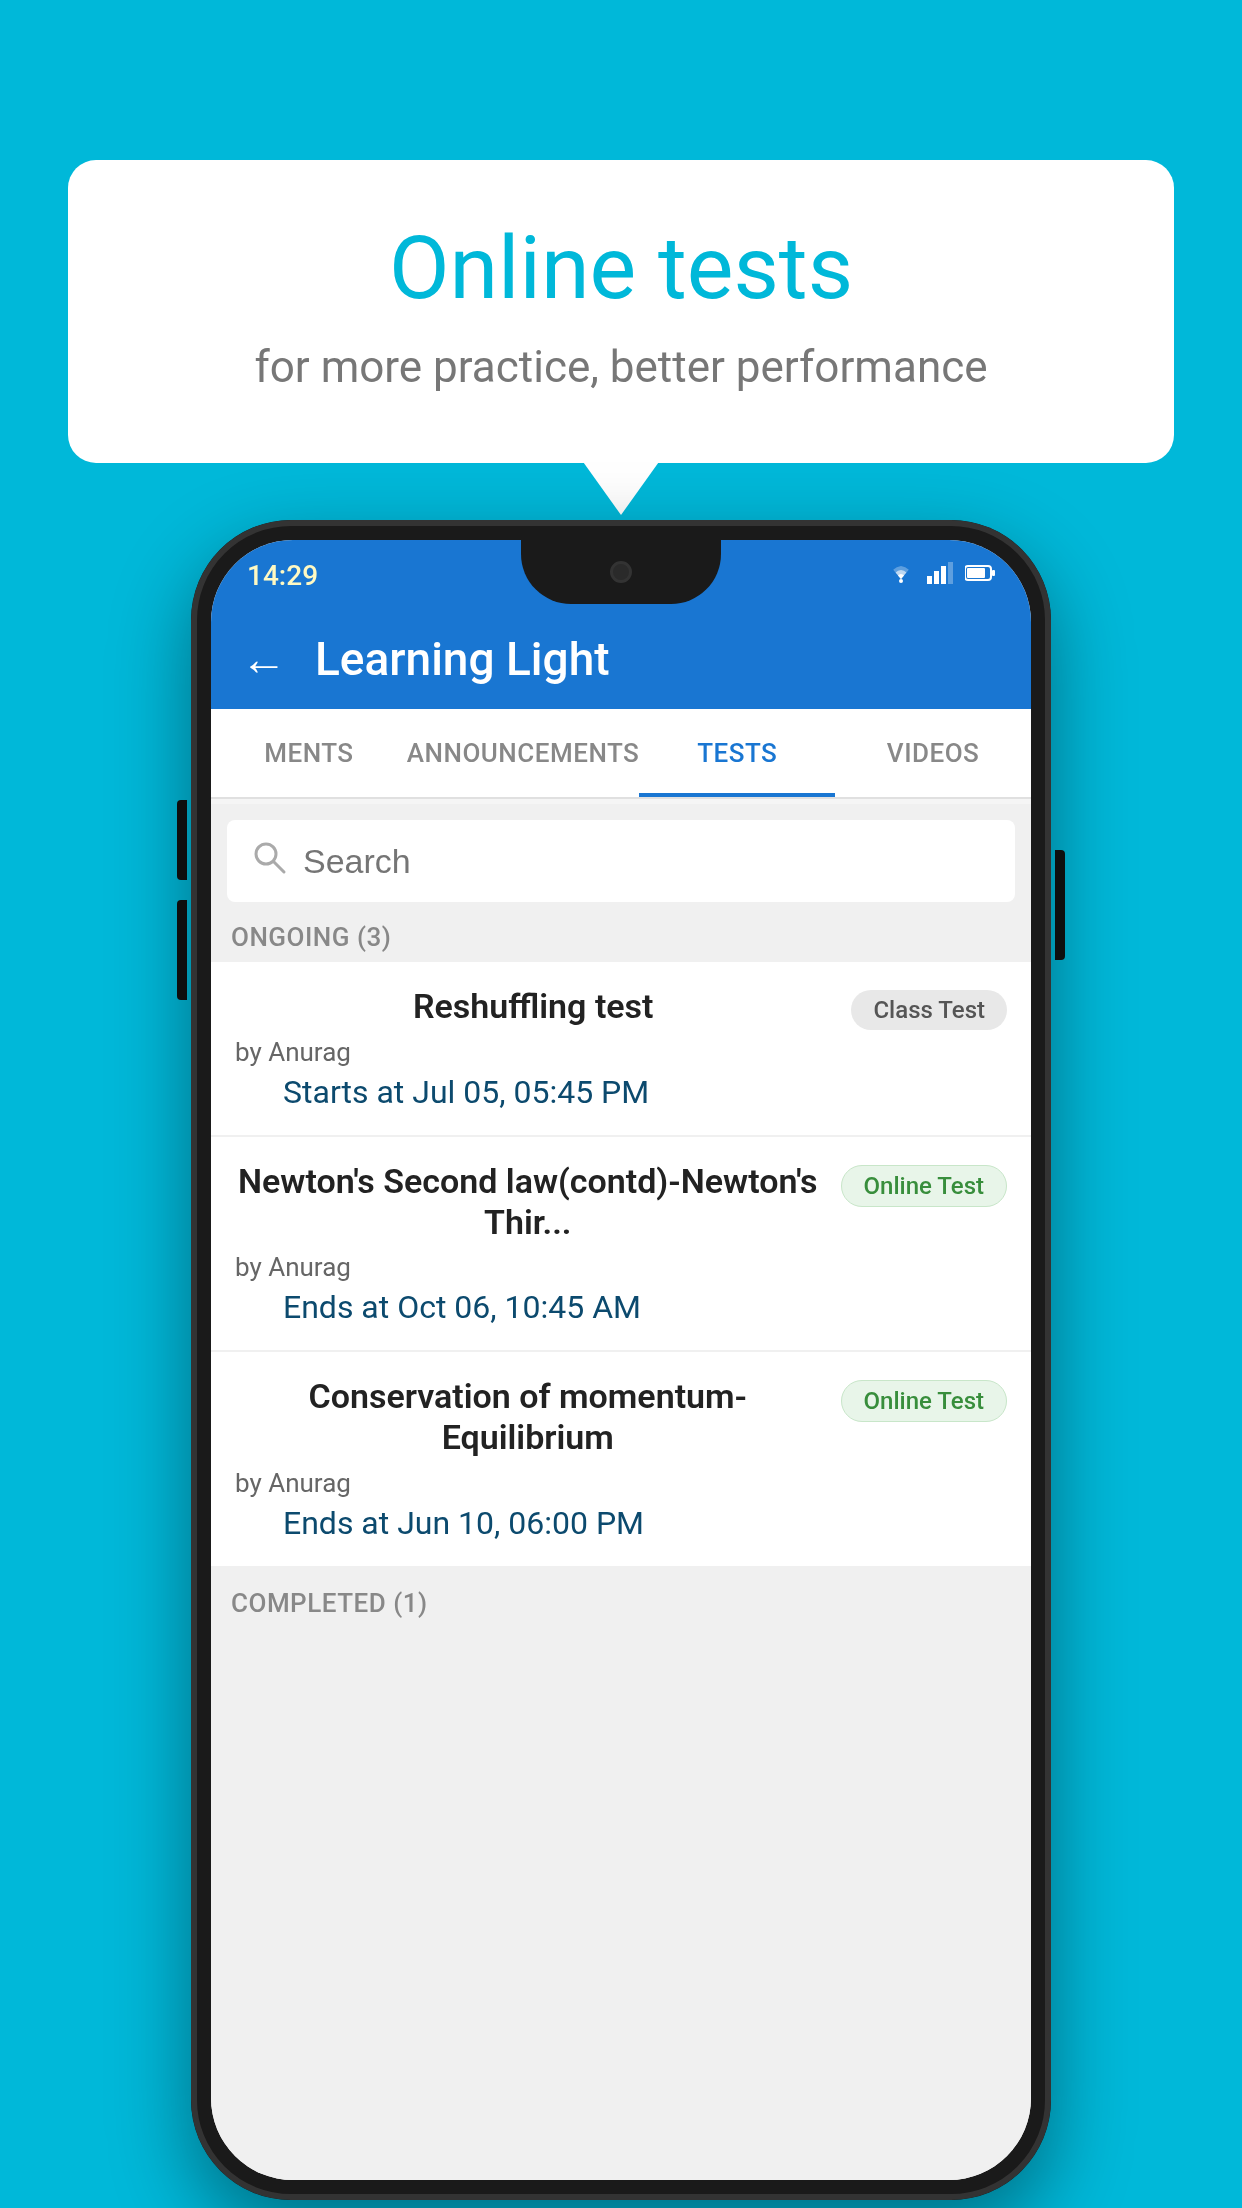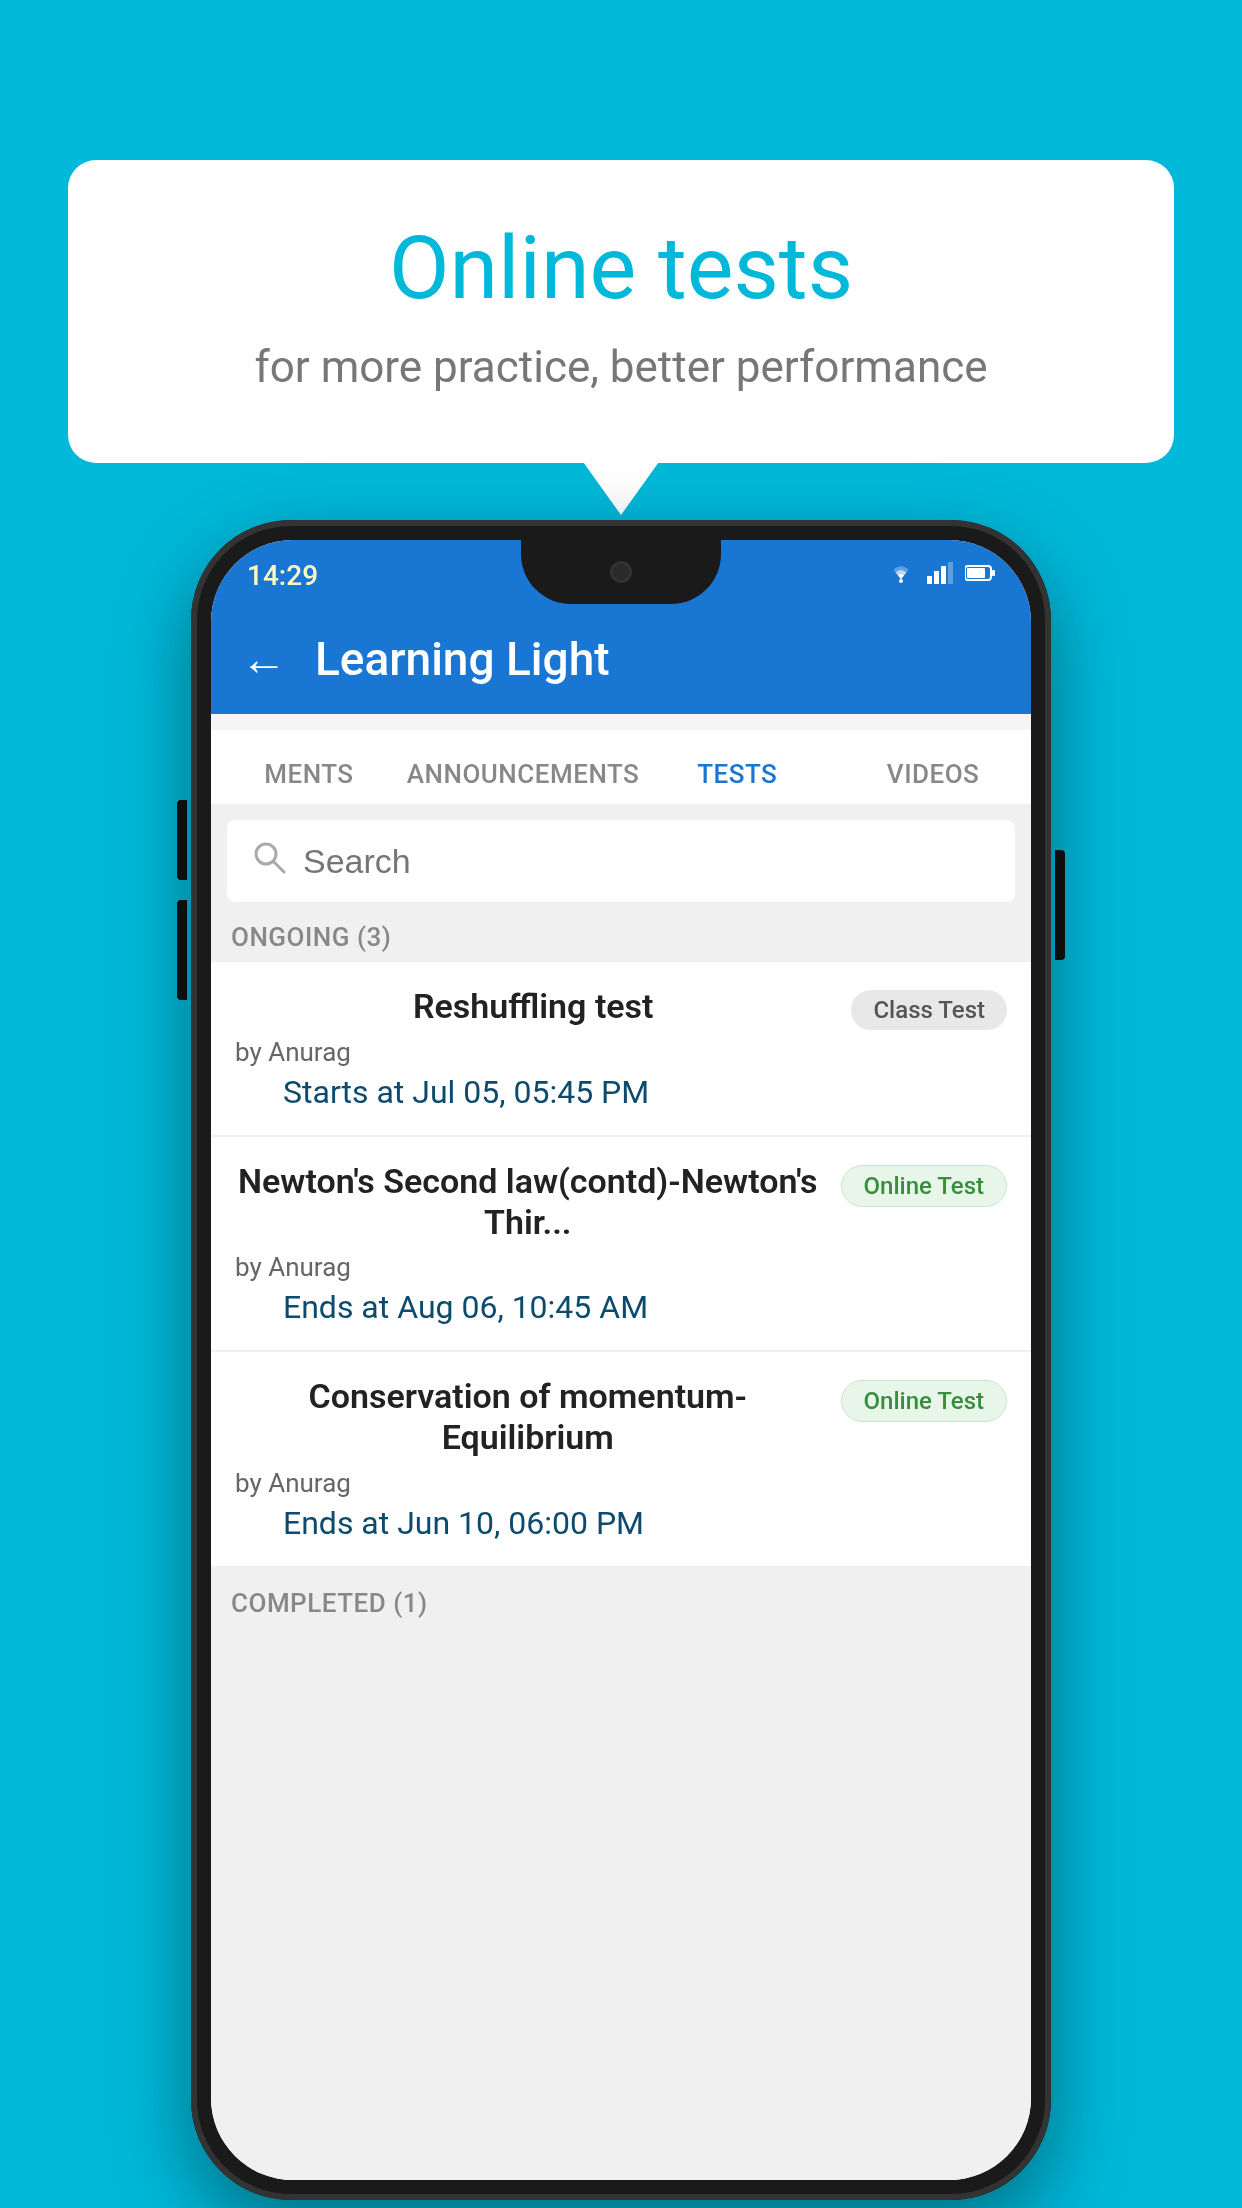--- a/index.html
+++ b/index.html
@@ -194,21 +194,21 @@
     }
     .app-bar-title {
       color: white;
       font-size: 46px;
       font-weight: 500;
     }
 
     
     .tabs-bar {
       position: absolute;
-      top: 190px;
+      top: 169px;
       left: 0;
       right: 0;
       height: 90px;
       background: white;
       display: flex;
       align-items: center;
       border-bottom: 2px solid #e0e0e0;
     }
     .tab {
       flex: 1;
@@ -431,21 +431,21 @@
             <div class="test-by">by Anurag</div>
             <div class="test-date">Starts at  Jul 05, 05:45 PM</div>
           </div>
           <div class="test-badge badge-class">Class Test</div>
         </div>
 
         <div class="test-item">
           <div class="test-info">
             <div class="test-name">Newton's Second law(contd)-Newton's Thir...</div>
             <div class="test-by">by Anurag</div>
-            <div class="test-date">Ends at  Aug 06, 10:45 AM</div>
+            <div class="test-date">Ends at  Oct 06, 10:45 AM</div>
           </div>
           <div class="test-badge badge-online">Online Test</div>
         </div>
 
         <div class="test-item">
           <div class="test-info">
             <div class="test-name">Conservation of momentum-Equilibrium</div>
             <div class="test-by">by Anurag</div>
             <div class="test-date">Ends at  Jun 10, 06:00 PM</div>
           </div>

